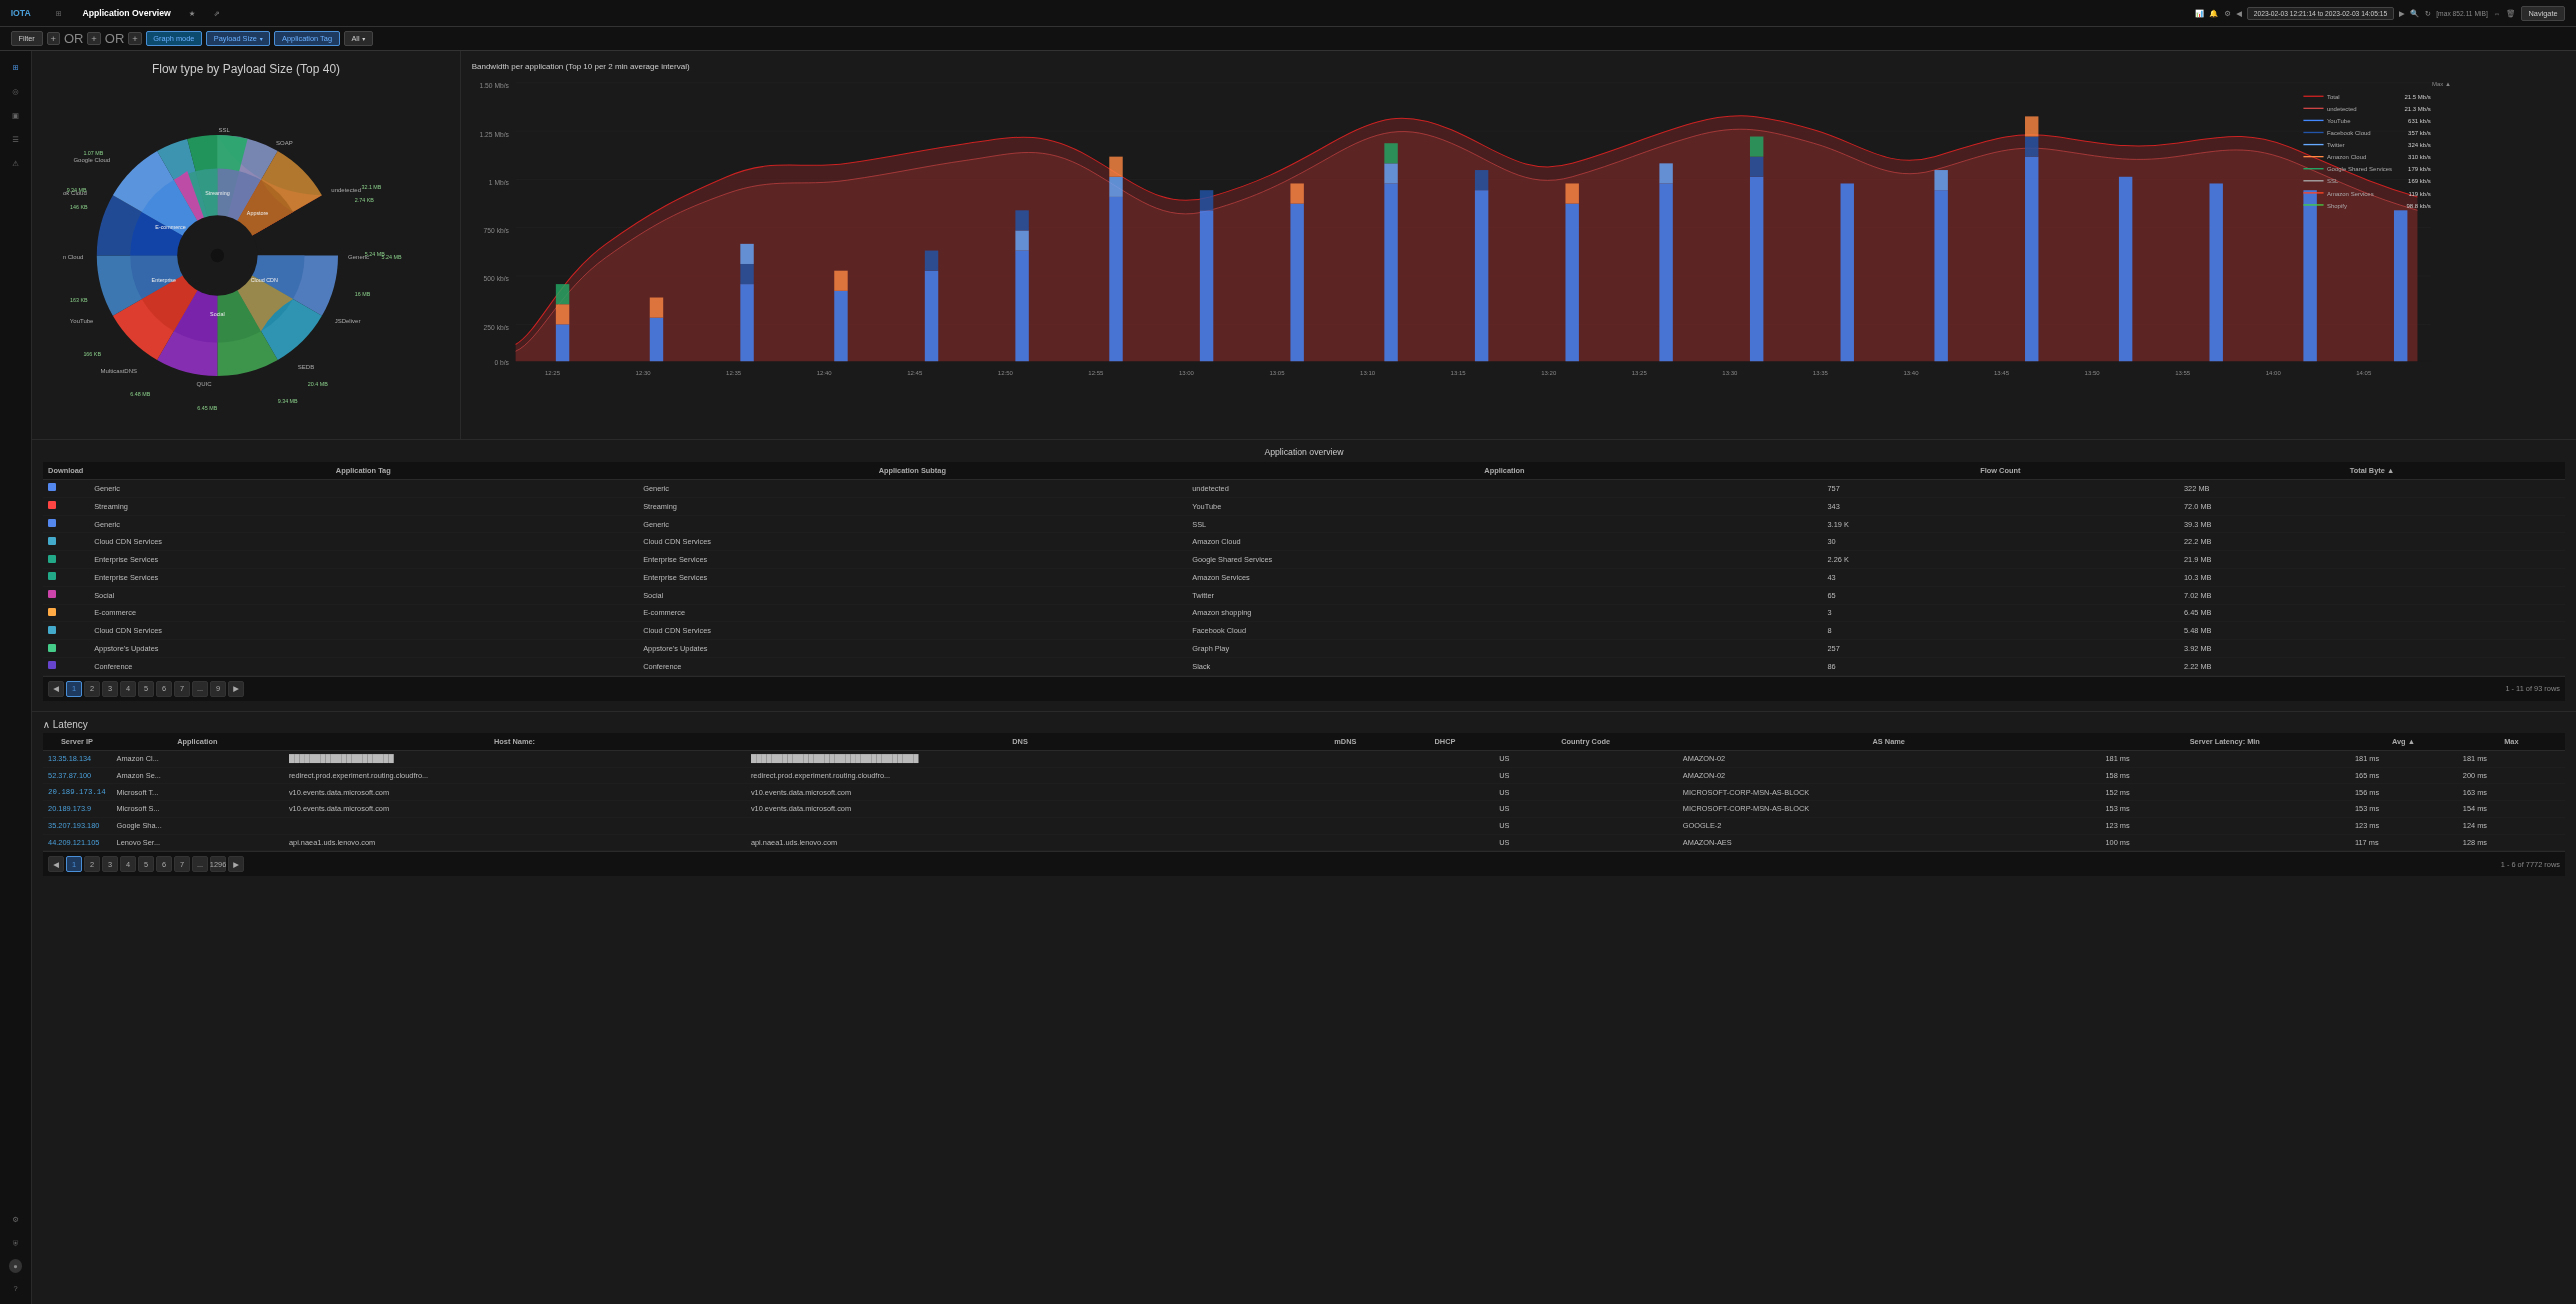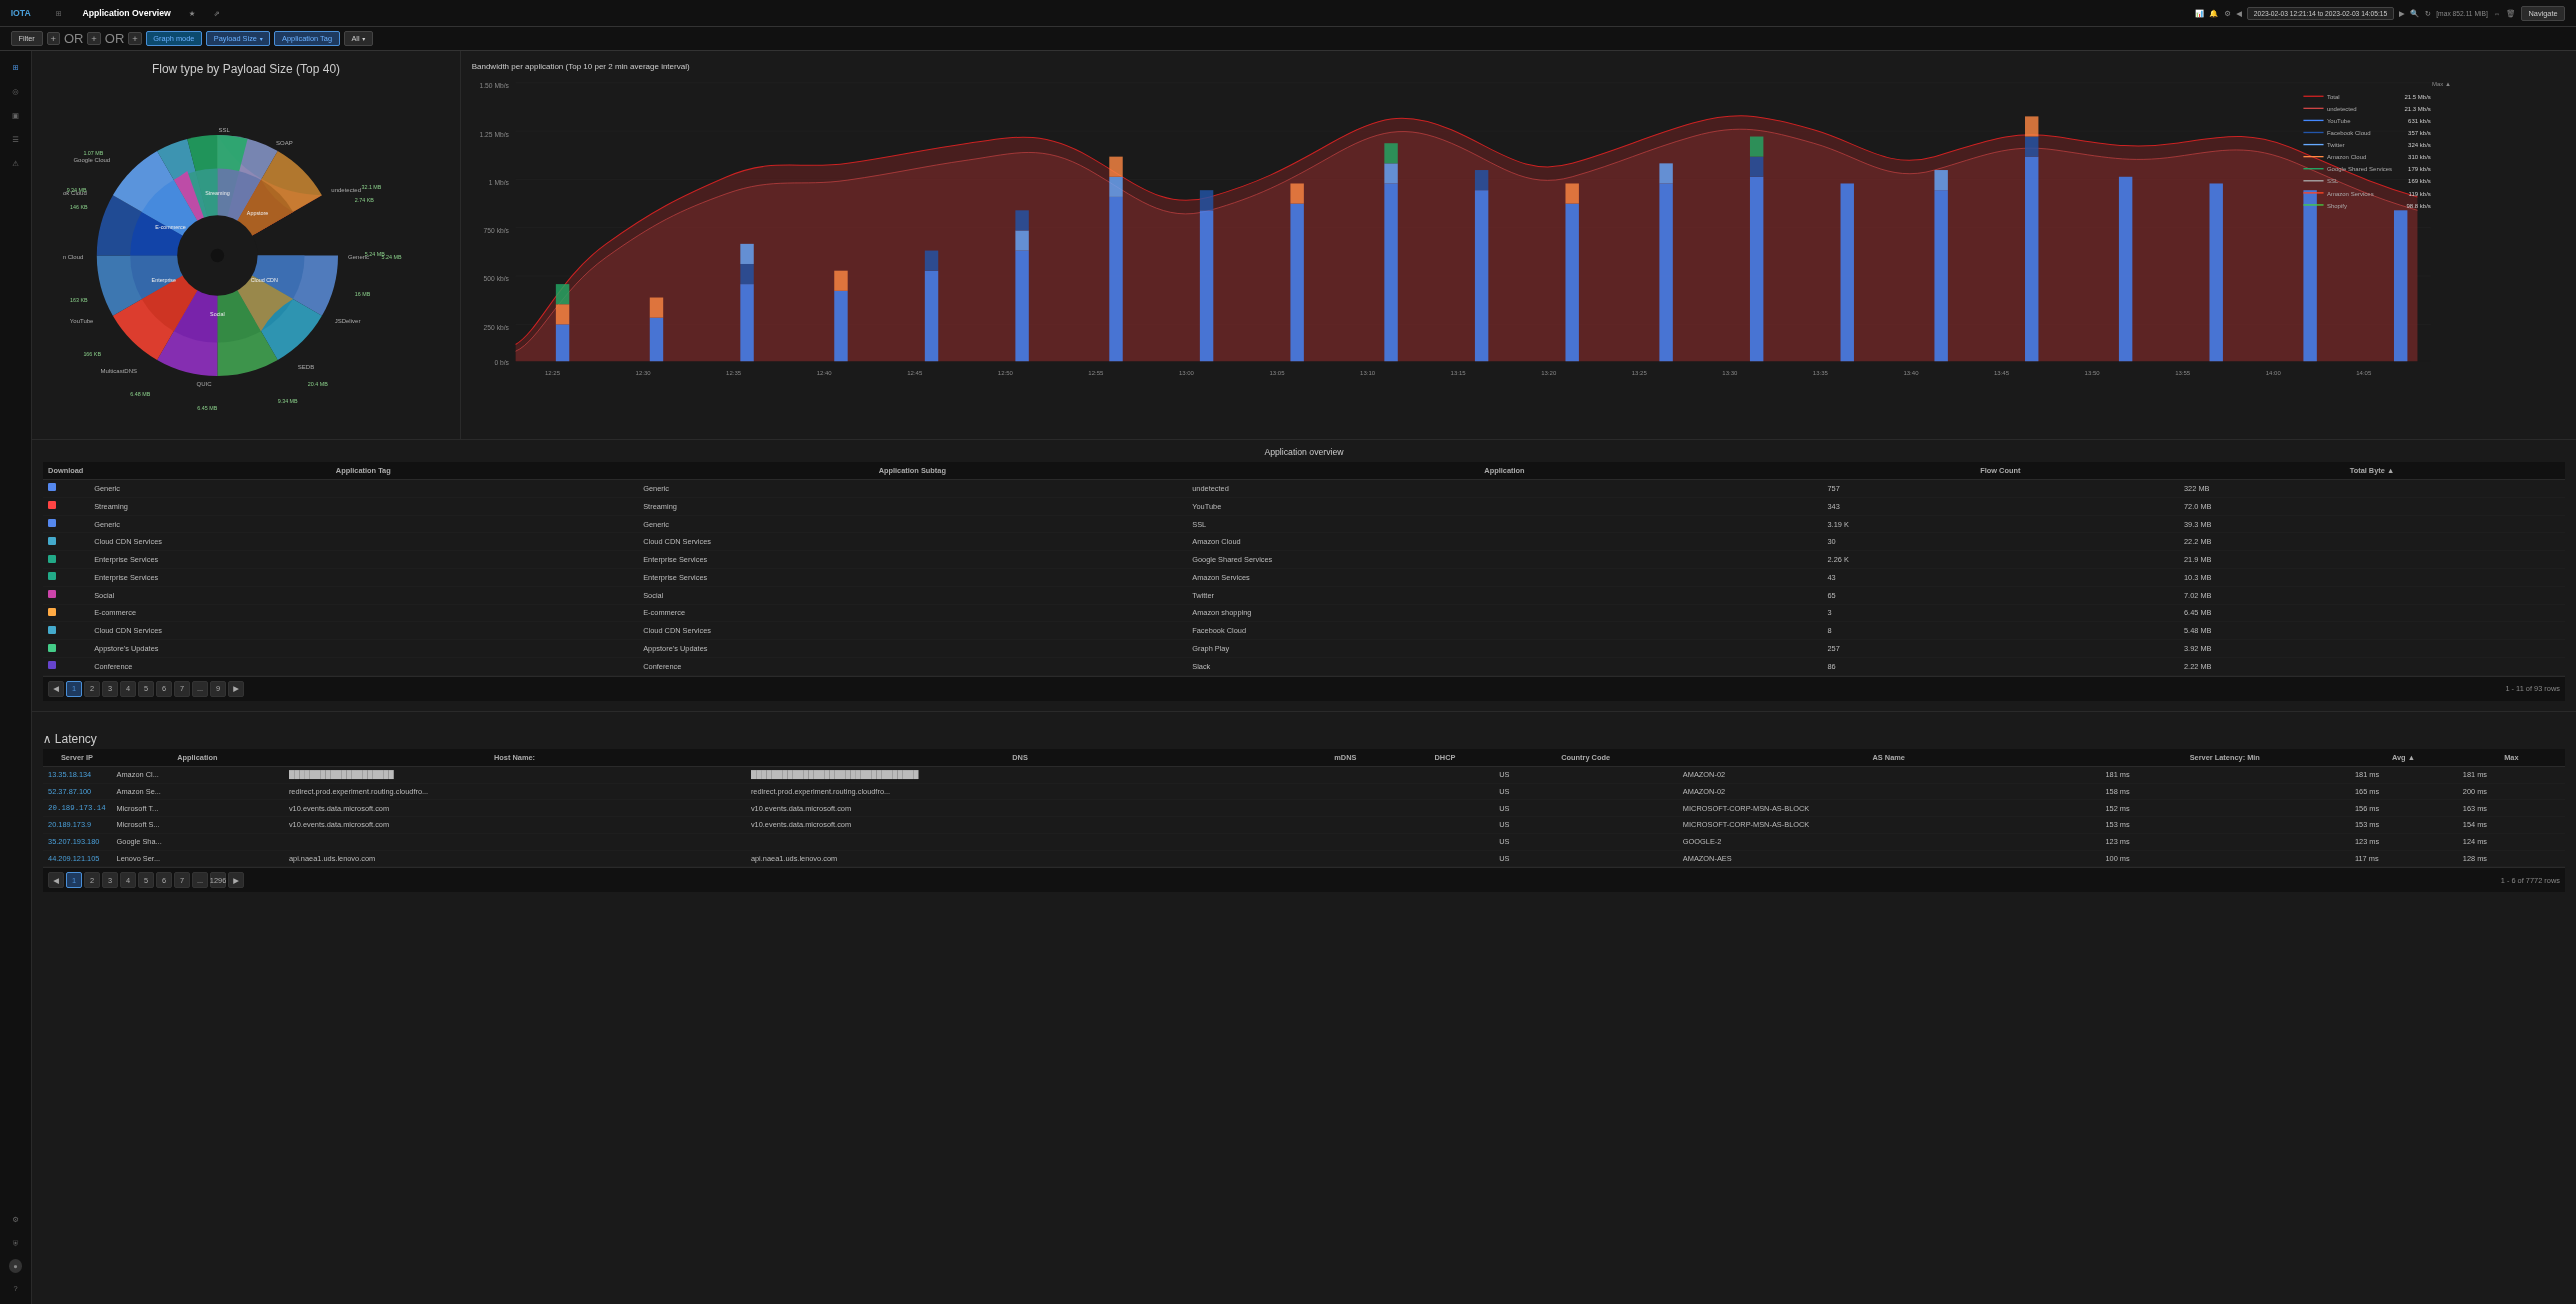--- a/index.html
+++ b/index.html
@@ -54,21 +54,21 @@
     
     
     .pagination { display: flex; align-items: center; justify-content: space-between; padding: 4px 5.4px; background: #111; border-top: 0.7px solid #2a2a2a; }
     .page-buttons { display: flex; gap: 2px; }
     .page-btn { width: 16px; height: 16px; background: #2a2a2a; border: 0.7px solid #333; color: #aaa; border-radius: 2px; display: flex; align-items: center; justify-content: center; cursor: pointer; font-size: 7.4px; }
     .page-btn.active { background: #1e3a5f; border-color: #4a90d9; color: #4a90d9; }
     .page-info { color: #888; font-size: 7.4px; }
     
     
     .latency-section { padding: 6.7px 10.7px 2.7px; border-top: 0.7px solid #2a2a2a; }
-    .latency-title { color: #ccc; font-size: 12px; cursor: pointer; margin-top: 13px; }
+    .latency-title { color: #ccc; font-size: 10px; cursor: pointer; }
     .latency-title::before { content: '∧ '; }
     .server-latency-title { color: #ccc; font-size: 8.7px; text-align: center; padding: 5.4px 0; }
     
     
     .chart-wrapper { position: relative; }
     
     .dropdown-arrow { font-size: 6px; margin-left: 2.7px; }
   </style>
 </head>
 <body>

